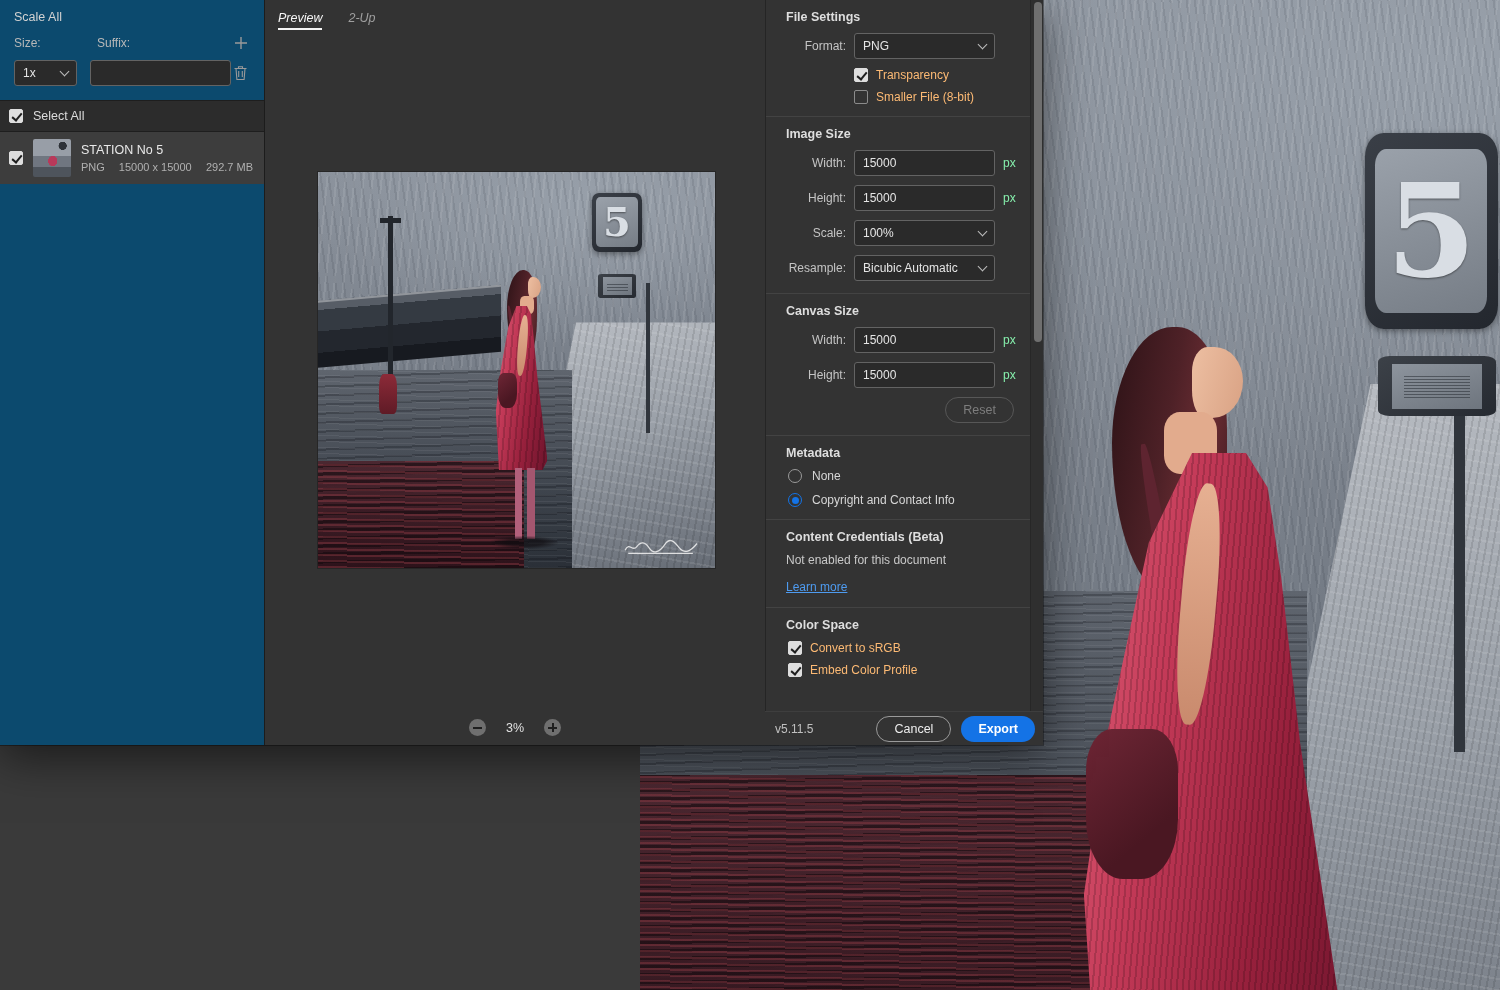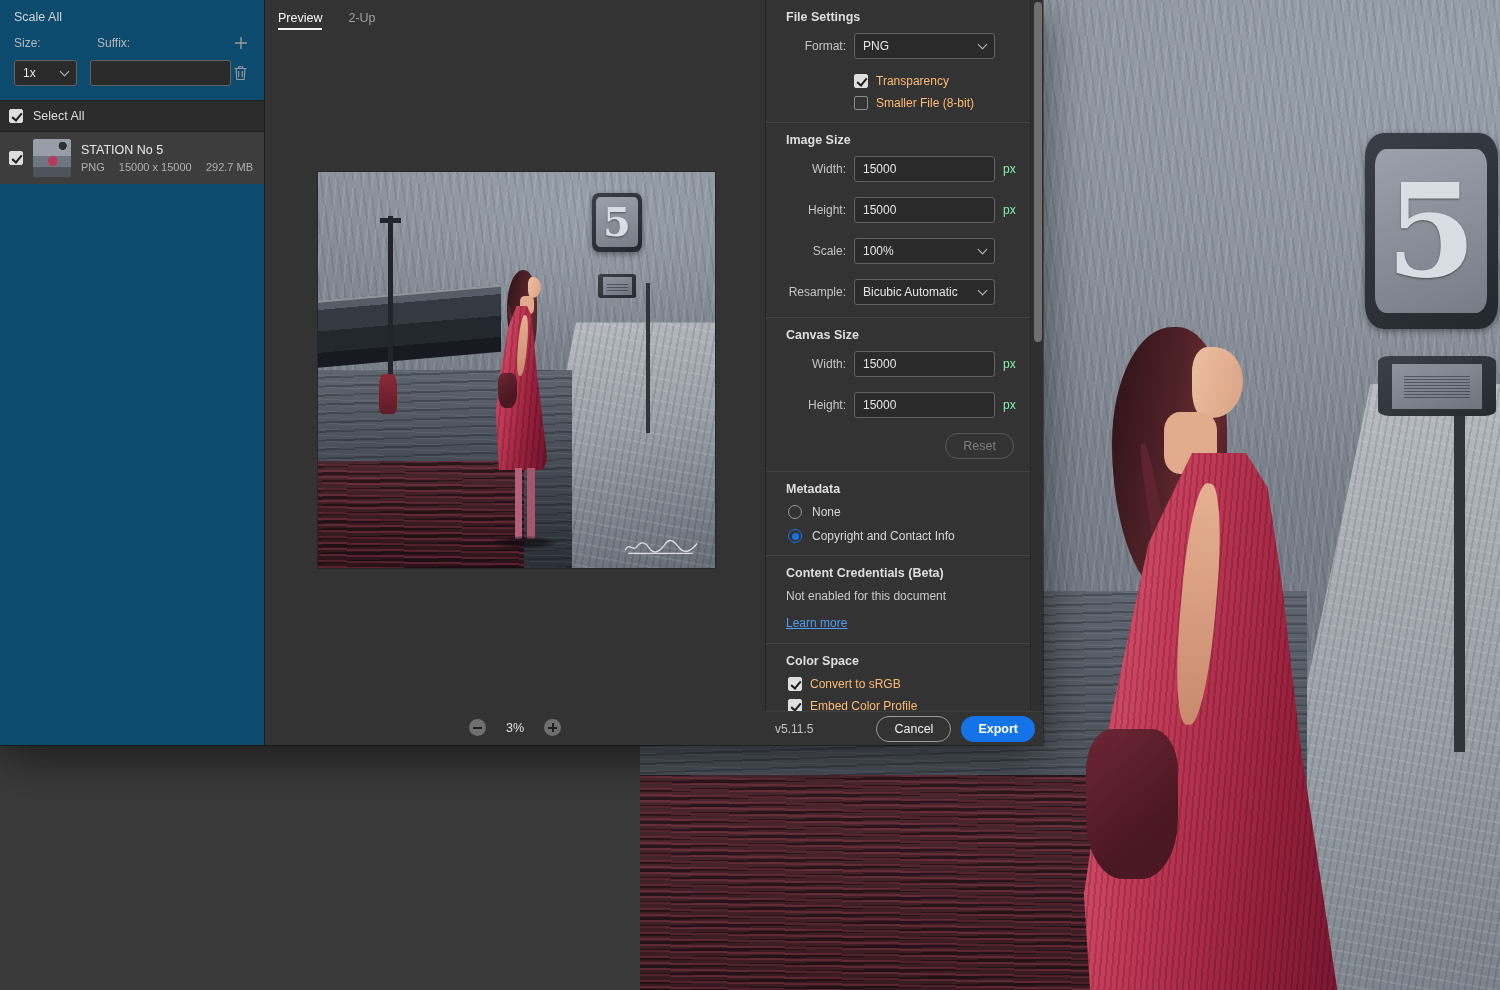--- a/index.html
+++ b/index.html
@@ -175,38 +175,38 @@
     border-right:2px solid #1e1e1e; border-bottom:2px solid #1e1e1e; transform:rotate(40deg); }
   .radio { width:14px; height:14px; border:1.5px solid #9a9a9a; border-radius:50%;
     position:relative; flex:none; cursor:pointer; }
   .radio.selected { border-color:#1473e6; }
   .radio.selected::after { content:""; position:absolute; inset:2.5px; border-radius:50%; background:#1473e6; }
 
   
   .panel-center { position:absolute; left:265px; top:0; width:500px; height:745px; background:#333333; }
   .tabbar { height:30px; display:flex; align-items:stretch; gap:26px; padding-left:13px; }
   .tab { display:flex; align-items:center; font-size:12.5px; color:#9f9f9f; cursor:pointer;
-    border-bottom:2px solid transparent; padding-top:7px; }
+    border-bottom:2px solid transparent; padding-top:7px;font-style:italic; }
   .tab.active { color:#f5f5f5; border-bottom-color:#f5f5f5; }
   .art-preview { left:53px; top:172px; width:397px; height:396px; box-shadow:0 0 0 1px rgba(0,0,0,.25); }
   .zoom-bar { position:absolute; bottom:9px; left:0; right:0;
     display:flex; justify-content:center; align-items:center; gap:20px; }
   .zoom-btn { width:17px; height:17px; border-radius:50%; background:#6f6f6f; border:none;
     position:relative; cursor:pointer; padding:0; }
   .zoom-btn::before { content:""; position:absolute; left:4px; right:4px; top:7.5px; height:2px; background:#1f1f1f; }
   .zoom-btn.plus::after { content:""; position:absolute; top:4px; bottom:4px; left:7.5px; width:2px; background:#1f1f1f; }
   .zoom-label { font-size:12.5px; color:#e0e0e0; }
 
   
   .panel-right { position:absolute; left:765px; top:0; width:265px; height:711px;
     background:#333333; border-left:1px solid #252525; overflow:hidden; }
   .section { padding:10px 16px 12px 20px; }
   .sec-title { font-size:12.5px; font-weight:600; color:#dedede; margin:0 0 9px; }
   .divider { height:1px; background:#434343; }
-  .row { display:flex; align-items:center; margin-bottom:15px; }
+  .row { display:flex; align-items:center; margin-bottom:9px; }
   .row:last-child { margin-bottom:0; }
   .lbl { width:60px; text-align:right; margin-right:8px; flex:none; font-size:12px; color:#c4c4c4; }
   .unit { margin-left:8px; font-size:12px; color:#86efac; }
   .ctl-select { width:141px; }
   .check-row { display:flex; align-items:center; gap:8px; margin:0 0 8px 68px;
     font-size:12px; color:#fdba74; cursor:pointer; }
   .check-row:last-child { margin-bottom:0; }
   .radio-row { display:flex; align-items:center; gap:10px; margin-bottom:10px;
     font-size:12px; color:#d6d6d6; padding-left:2px; cursor:pointer; }
   .radio-row:last-child { margin-bottom:0; }

